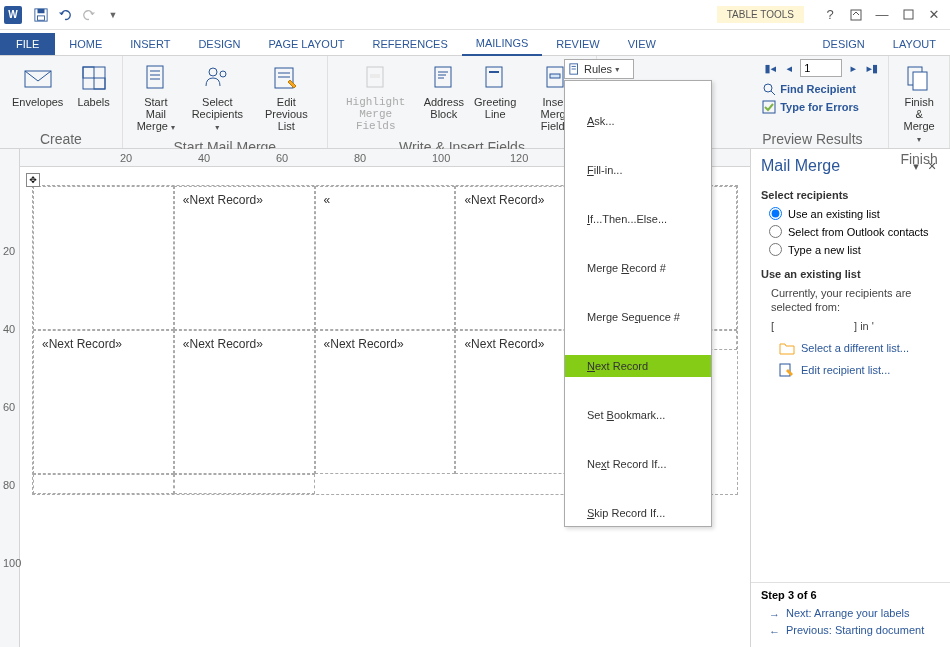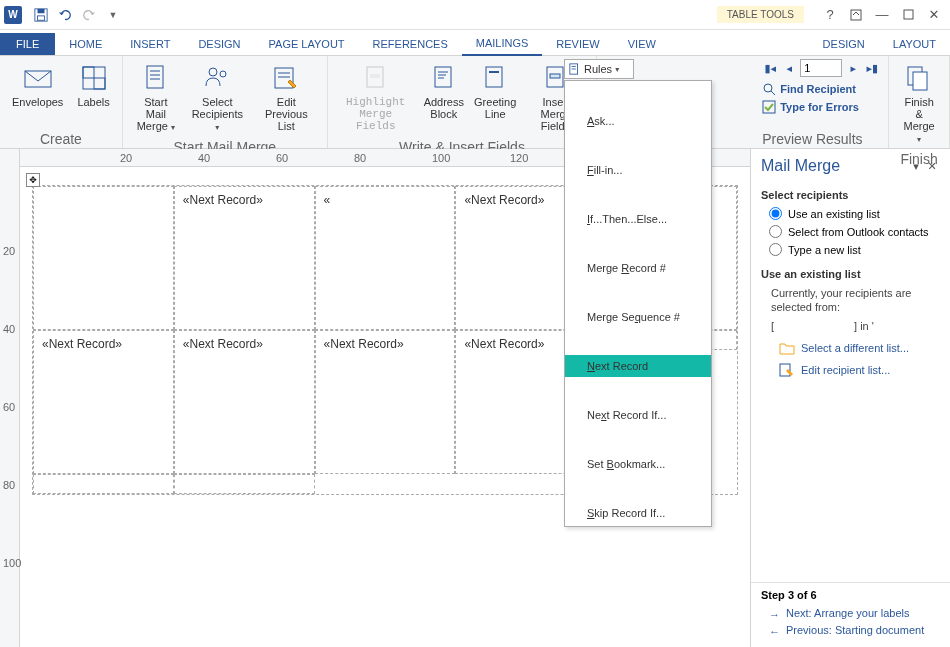--- a/index.html
+++ b/index.html
@@ -29,21 +29,21 @@
 .preview-group { flex-direction: column; align-items: stretch; padding: 3px 8px 0; }
 .preview-row { display: flex; align-items: center; gap: 3px; margin-bottom: 3px; }
 .nav-btn { width: 16px; height: 18px; display: flex; align-items: center; justify-content: center; color: #2b579a; cursor: pointer; font-size: 11px; }
 .record-num { width: 42px; height: 18px; border: 1px solid #ababab; padding: 0 3px; font-size: 11px; }
 .preview-link { display: flex; align-items: center; gap: 4px; color: #2b579a; cursor: pointer; padding: 2px 0; font-size: 11px; font-weight: bold; }
 .preview-link svg { width: 14px; height: 14px; }
 .rules-btn { position: absolute; left: 564px; top: 3px; height: 20px; border: 1px solid #ababab; background: #fff; display: flex; align-items: center; padding: 0 14px 0 4px; cursor: pointer; gap: 3px; font-size: 11px; color: #333; }
 .rules-btn svg { width: 12px; height: 12px; }
 .rules-dropdown { position: absolute; left: 564px; top: 24px; width: 148px; background: #fff; border: 1px solid #ababab; box-shadow: 2px 2px 4px rgba(0,0,0,.15); z-index: 100; padding: 2px 0; }
 .rules-item { padding: 5px 10px 5px 22px; cursor: pointer; font-size: 11px; color: #333; margin-top: 27px; }
-.rules-item:hover, .rules-item.hover { background: #14b8a6; }
+.rules-item:hover, .rules-item.hover { background: #84cc16; }
 .rules-item u { text-decoration: underline; }
 .doc-area { display: flex; height: 498px; }
 .main-doc { flex: 1; background: #fff; position: relative; overflow: hidden; }
 .hruler { height: 18px; background: #f5f6f7; border-bottom: 1px solid #d4d4d4; position: relative; font-size: 8px; color: #666; margin-left: 20px; }
 .hruler-tick { position: absolute; top: 3px; }
 .vruler { width: 20px; background: #f5f6f7; border-right: 1px solid #d4d4d4; float: left; height: 100%; position: relative; font-size: 8px; color: #666; }
 .vruler-tick { position: absolute; left: 3px; writing-mode: horizontal-tb; }
 .doc-content { margin-left: 20px; padding: 18px 12px; }
 .labels-grid { display: grid; grid-template-columns: repeat(5, 1fr); gap: 0; border: 1px dashed #aaa; }
 .label-cell { border: 1px dashed #aaa; height: 144px; padding: 6px 8px; font-size: 12px; color: #333; }
@@ -249,22 +249,22 @@
     <span>Rules</span>
     <span class="dropdown-arrow">▾</span>
   </div>
   <div class="rules-dropdown">
     <div class="rules-item"><u>A</u><span></span>sk...</div>
     <div class="rules-item"><u>F</u>ill-in...</div>
     <div class="rules-item"><u>I</u>f...Then...Else...</div>
     <div class="rules-item">Merge <u>R</u>ecord #</div>
     <div class="rules-item">Merge Se<u>q</u>uence #</div>
     <div class="rules-item hover"><u>N</u>ext Record</div>
+    <div class="rules-item">Set <u>B</u>ookmark...</div>
     <div class="rules-item">Ne<u>x</u>t Record If...</div>
-    <div class="rules-item">Set <u>B</u>ookmark...</div>
     <div class="rules-item"><u>S</u>kip Record If...</div>
   </div>
 
   <div style="width:170px"></div>
 
   <div class="rgroup preview-group">
     <div class="preview-row">
       <div class="nav-btn">▮◂</div>
       <div class="nav-btn">◂</div>
       <input class="record-num" value="1" style="">

